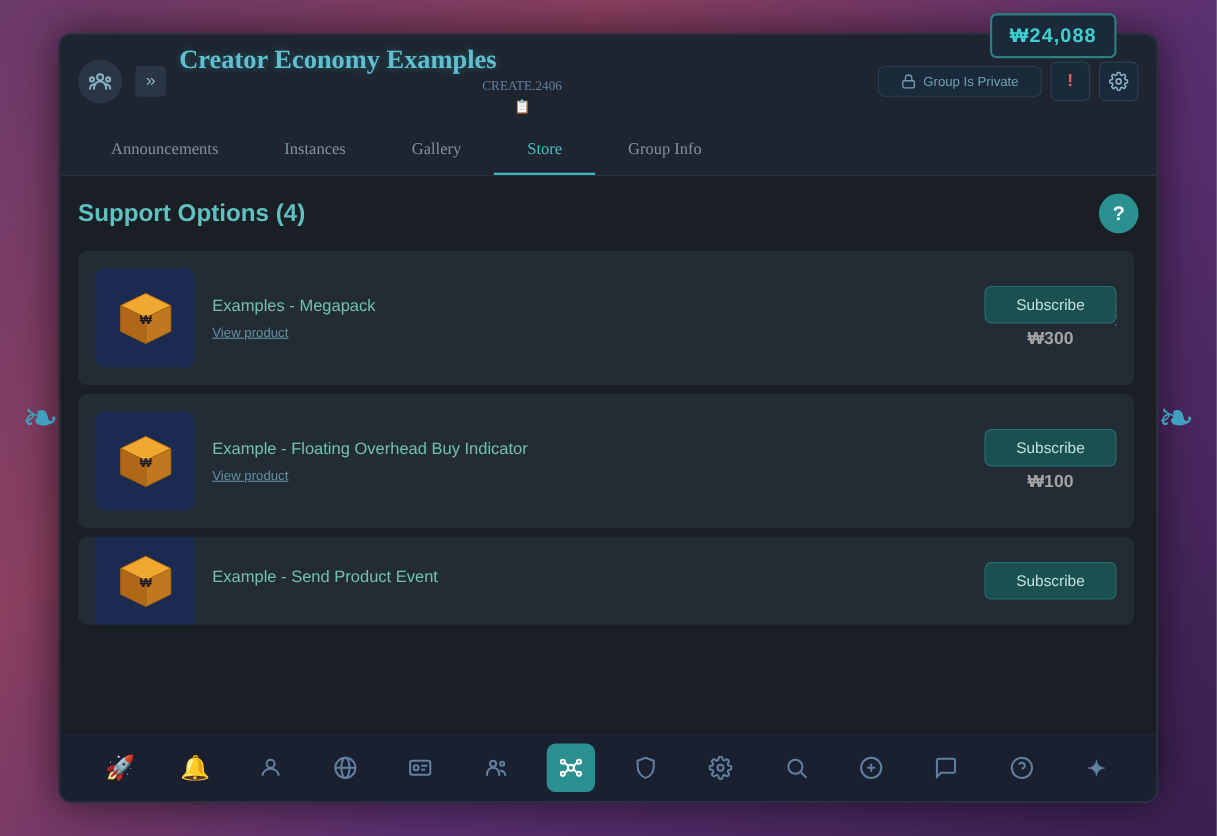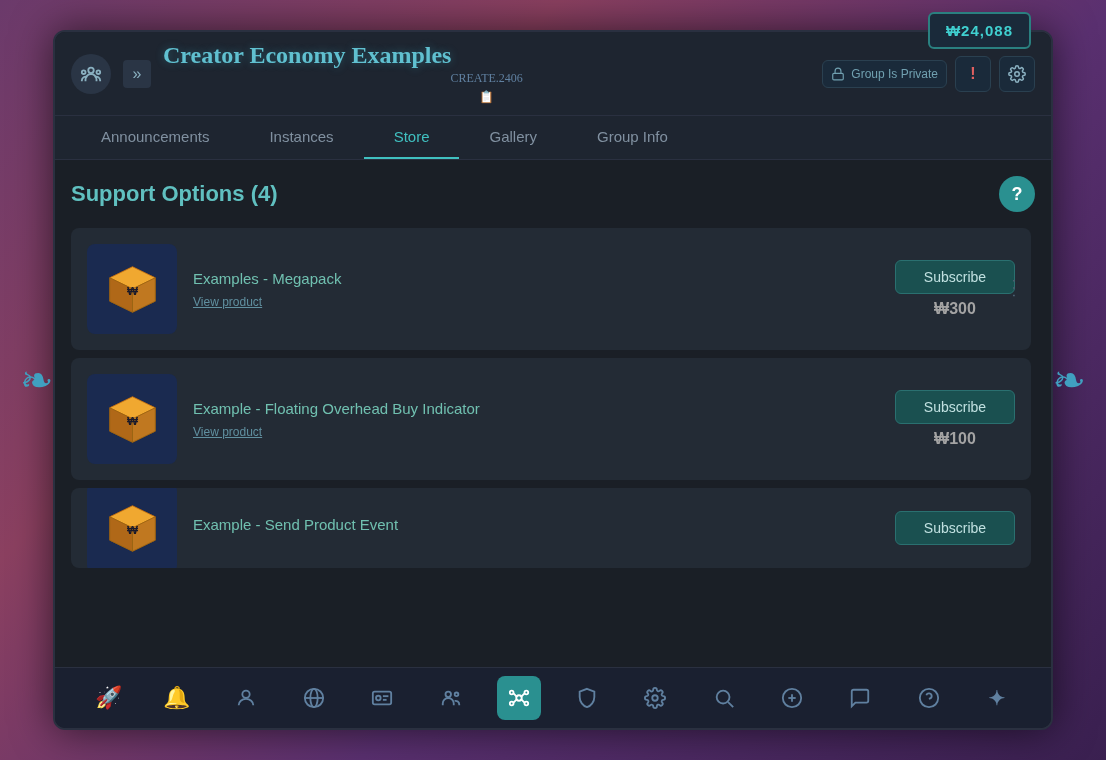--- a/index.html
+++ b/index.html
@@ -23,27 +23,27 @@
       position: relative;
       display: flex;
       flex-direction: column;
       box-shadow: 0 0 40px rgba(0,0,0,0.6);
     }
 
     
     .balance-badge {
       position: absolute;
       top: -20px;
-      right: 20px;
+      right: 36px;
       background: #1a2a3a;
       border: 2px solid #2a8080;
       border-radius: 6px;
       padding: 8px 16px;
       color: #40d0d0;
-      font-size: 15px;
+      font-size: 18px;
       font-weight: bold;
       letter-spacing: 1px;
       z-index: 10;
       margin-left: 34px;
     }
 
     
     .wing-left {
       position: absolute;
       left: -35px;
@@ -125,21 +125,21 @@
       align-items: center;
       gap: 8px;
     }
 
     .private-btn {
       background: #1a2a3a;
       border: 1px solid #2a4050;
       border-radius: 6px;
       color: #70a0b0;
       font-size: 12px;
-      padding: 6px 8px;
+      padding: 6px 20px;
       cursor: pointer;
       display: flex;
       align-items: center;
       gap: 6px;
     }
 
     .icon-btn {
       width: 36px;
       height: 36px;
       background: #1a2a3a;
@@ -161,20 +161,21 @@
       padding: 0 16px;
     }
 
     .tab {
       padding: 12px 30px;
       color: #8090a0;
       font-size: 15px;
       cursor: pointer;
       border-bottom: 2px solid transparent;
       position: relative;
+      font-family: Liberation Serif, serif;
     }
 
     .tab.active {
       color: #40c0c0;
       border-bottom: 2px solid #40c0c0;
     }
 
     
     .content {
       flex: 1;
@@ -393,25 +394,25 @@
     </div>
   </div>
 
   <div class="tabs">
     <div class="tab">
       <span>Announcements</span>
     </div>
     <div class="tab">
       <span>Instances</span>
     </div>
+    <div class="tab">
+      <span>Gallery</span>
+    </div>
     <div class="tab active">
       <span>Store</span>
-    </div>
-    <div class="tab">
-      <span>Gallery</span>
     </div>
     <div class="tab">
       <span>Group Info</span>
     </div>
   </div>
 
   <div class="content">
     <div class="section-header">
       <div class="section-title">Support Options (4)</div>
       <div class="help-btn">

